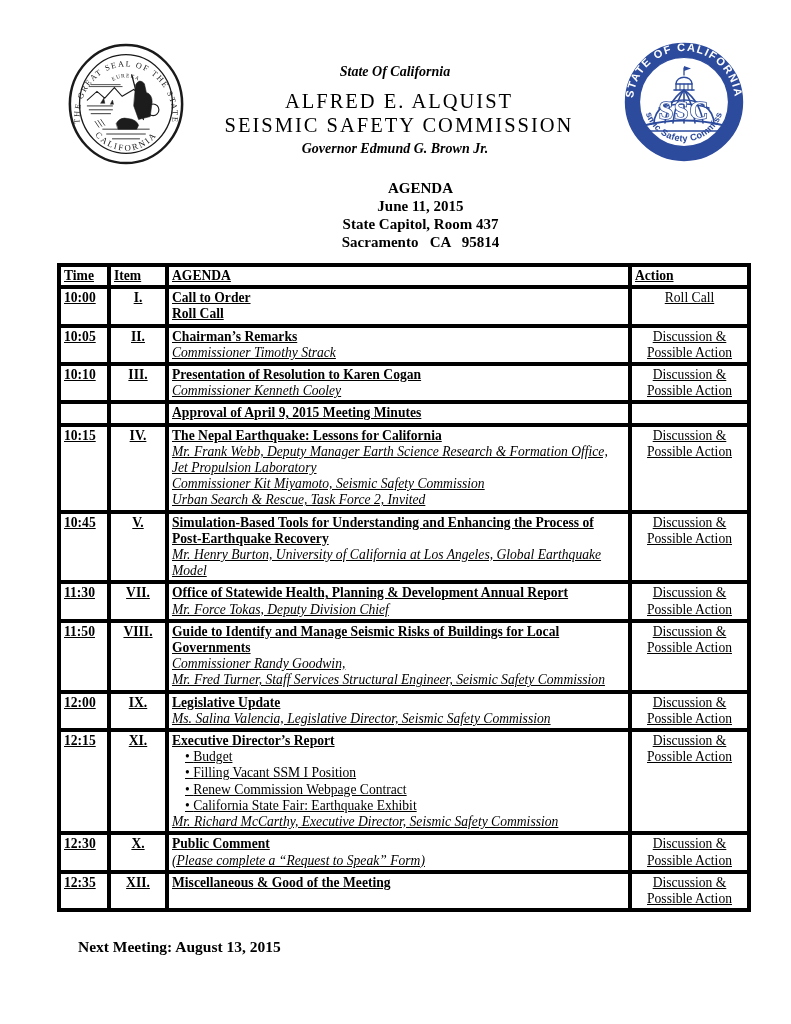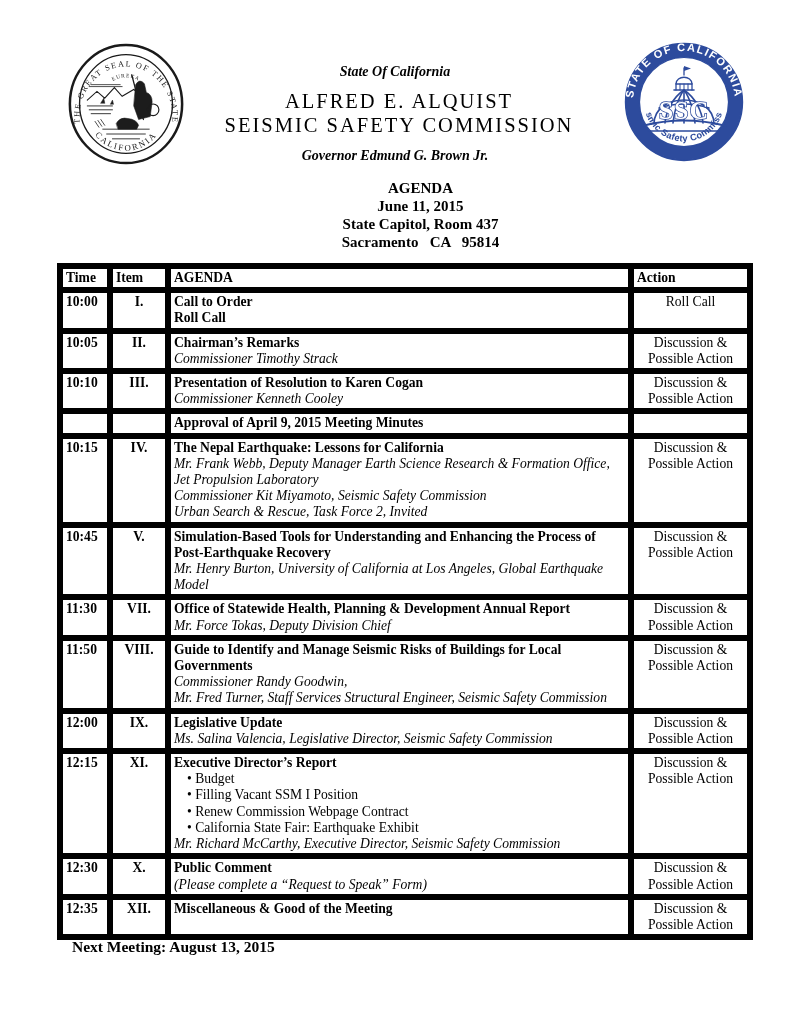--- a/index.html
+++ b/index.html
@@ -10,54 +10,55 @@
     font-family:"Liberation Serif", serif;
     color:#000;
     overflow:hidden;
   }
   
   .seal{position:absolute;left:66px;top:42px;width:120px;height:124px;}
   .logo{position:absolute;left:622px;top:40px;width:124px;height:124px;}
   .head-center{position:absolute;top:64px;left:180px;width:430px;text-align:center;}
   .state-line{font-size:14px;font-weight:bold;font-style:italic;margin-bottom:9px;}
   .main-title{font-size:20.5px;line-height:24px;letter-spacing:2px;white-space:nowrap;padding-left:8px;}
-  .governor-line{font-size:14px;font-weight:bold;font-style:italic;margin-top:11px;}
+  .governor-line{font-size:14px;font-weight:bold;font-style:italic;margin-top:4px;}
   .meeting-block{
     position:absolute;top:179px;left:0;width:100%;
     box-sizing:border-box;padding-left:50px;
     text-align:center;font-weight:bold;font-size:15px;line-height:18px;
   }
   .city{white-space:pre;}
   
   .agenda-table{
     position:absolute;top:263px;left:57px;width:690px;
     border-collapse:collapse;table-layout:fixed;
     font-size:13.6px;
   }
   .w-time{width:50px}.w-item{width:58px}.w-agenda{width:463px}.w-action{width:119px}
   .agenda-table th,.agenda-table td{
-    border:6px solid #000000;
+    border:4px solid #000000;
     padding:1px 3px;
     vertical-align:top;
     line-height:16.2px;
+    text-decoration:underline;
   }
   .agenda-table th{font-weight:bold;}
   .h-time{text-align:left;}
   .h-item,.h-action{text-align:left;}
   .h-agenda{text-align:left;padding-left:6px;}
   .c-time{font-weight:bold;}
   .c-item{font-weight:bold;text-align:center;}
   .c-agenda{padding:1px 8px 1px 6px;margin-top:48px;}
   .c-action{text-align:center;vertical-align:middle;line-height:16px;}
   .line.bold{font-weight:bold;}
   .line.italic{font-style:italic;}
   .line.bullet{padding-left:13px;}
   .line.bullet::before{content:"• ";}
   
-  .footer-line{position:absolute;top:938px;left:72px;font-weight:bold;font-size:15.5px;}
+  .footer-line{position:absolute;top:938px;left:78px;font-weight:bold;font-size:15.5px;}
   
   .lb{stroke:var(--logo-blue,#2d4b9d);}
   .lbf{fill:var(--logo-blue,#2d4b9d);}
   .ring-text{fill:#ffffff;font-weight:bold;font-size:11px;letter-spacing:1.5px;font-family:"Liberation Sans",sans-serif;}
   .arc-text{fill:var(--logo-blue,#2d4b9d);font-weight:bold;font-size:9.2px;letter-spacing:0.3px;font-family:"Liberation Sans",sans-serif;}
   .ssc-text{
     fill:#ffffff;stroke:var(--logo-blue,#2d4b9d);stroke-width:1.5px;
     paint-order:stroke;font-size:26px;font-weight:bold;letter-spacing:1px;
     font-family:"Liberation Serif",serif;
   }

